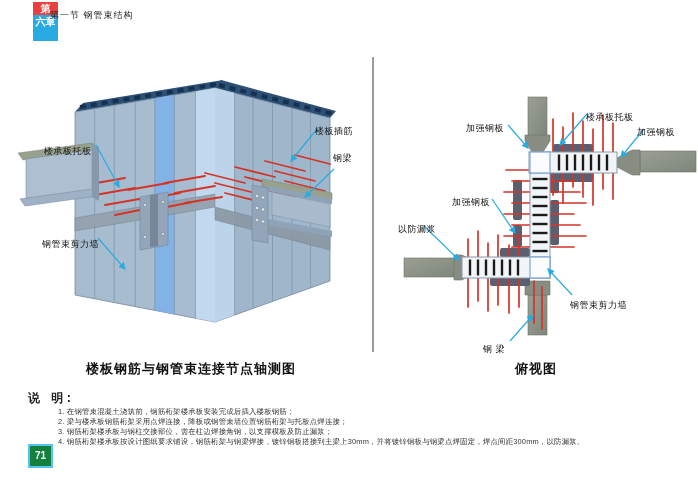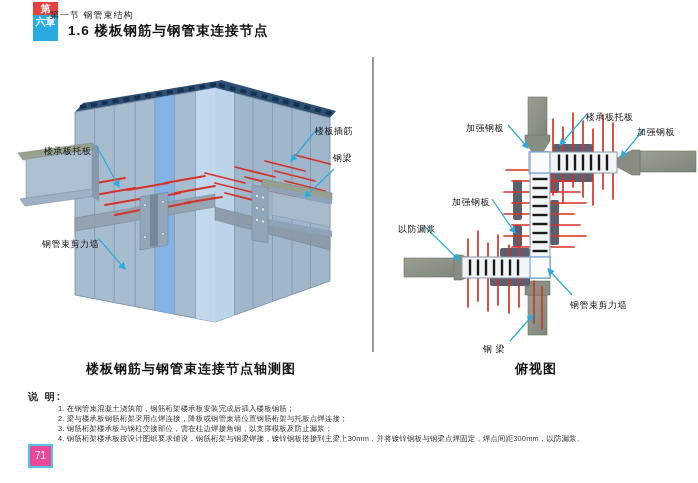--- a/index.html
+++ b/index.html
@@ -21,39 +21,38 @@
   .fig-left{left:0;width:372px;}
   .fig-right{left:374px;width:324px;}
   .divider{position:absolute;left:372px;top:57px;width:2px;height:295px;background:#9a9a9a;}
   .fig-label{position:absolute;font-size:9px;color:#111;white-space:nowrap;letter-spacing:0.5px;margin-top:8px;}
   .caption{position:absolute;top:360px;font-size:13px;font-weight:bold;
     font-family:"Liberation Serif","DejaVu Serif",serif;text-align:center;letter-spacing:1px;color:#111;}
   .caption-left{left:10px;width:362px;}
   .caption-right{left:374px;width:324px;}
   
   .notes{position:absolute;left:28px;top:390px;width:664px;}
-  .notes-heading{font-size:10px;font-weight:bold;color:#222;letter-spacing:2px;}
+  .notes-heading{font-size:12px;font-weight:bold;color:#222;letter-spacing:2px;font-family:Liberation Mono, monospace;}
   .note-item{font-size:7.4px;line-height:10px;color:#333;margin-left:30px;letter-spacing:0.2px;}
   
   .page-number{position:absolute;left:28px;top:444px;width:25px;height:24px;
-    background:#ec4899;border:2px solid #58c4ee;box-sizing:border-box;
-    color:#fff;font-size:10px;font-weight:normal;text-align:center;line-height:20px;}
+    background:#15803d;border:2px solid #58c4ee;box-sizing:border-box;
+    color:#fff;font-size:10px;font-weight:bold;text-align:center;line-height:20px;}
   svg{position:absolute;left:0;top:0;}
 </style>
 </head>
 <body>
 
 <div class="page">
 
   <div class="chapter-tab">
     <div class="tab-red">第</div>
     <div class="tab-blue">六章</div>
   </div>
   <div class="section-line">第一节  钢管束结构</div>
-  <div class="page-title">1.6  楼板钢筋与钢管束连接节点</div>
 
   <div class="divider"></div>
 
   <div class="fig fig-left">
     <svg width="372" height="300" viewBox="0 0 372 300">
       <defs>
         <marker id="arrL" markerWidth="7" markerHeight="7" refX="5" refY="3" orient="auto">
           <path d="M0,0 L6,3 L0,6 Z" fill="#29abe2"></path>
         </marker>
       </defs>

